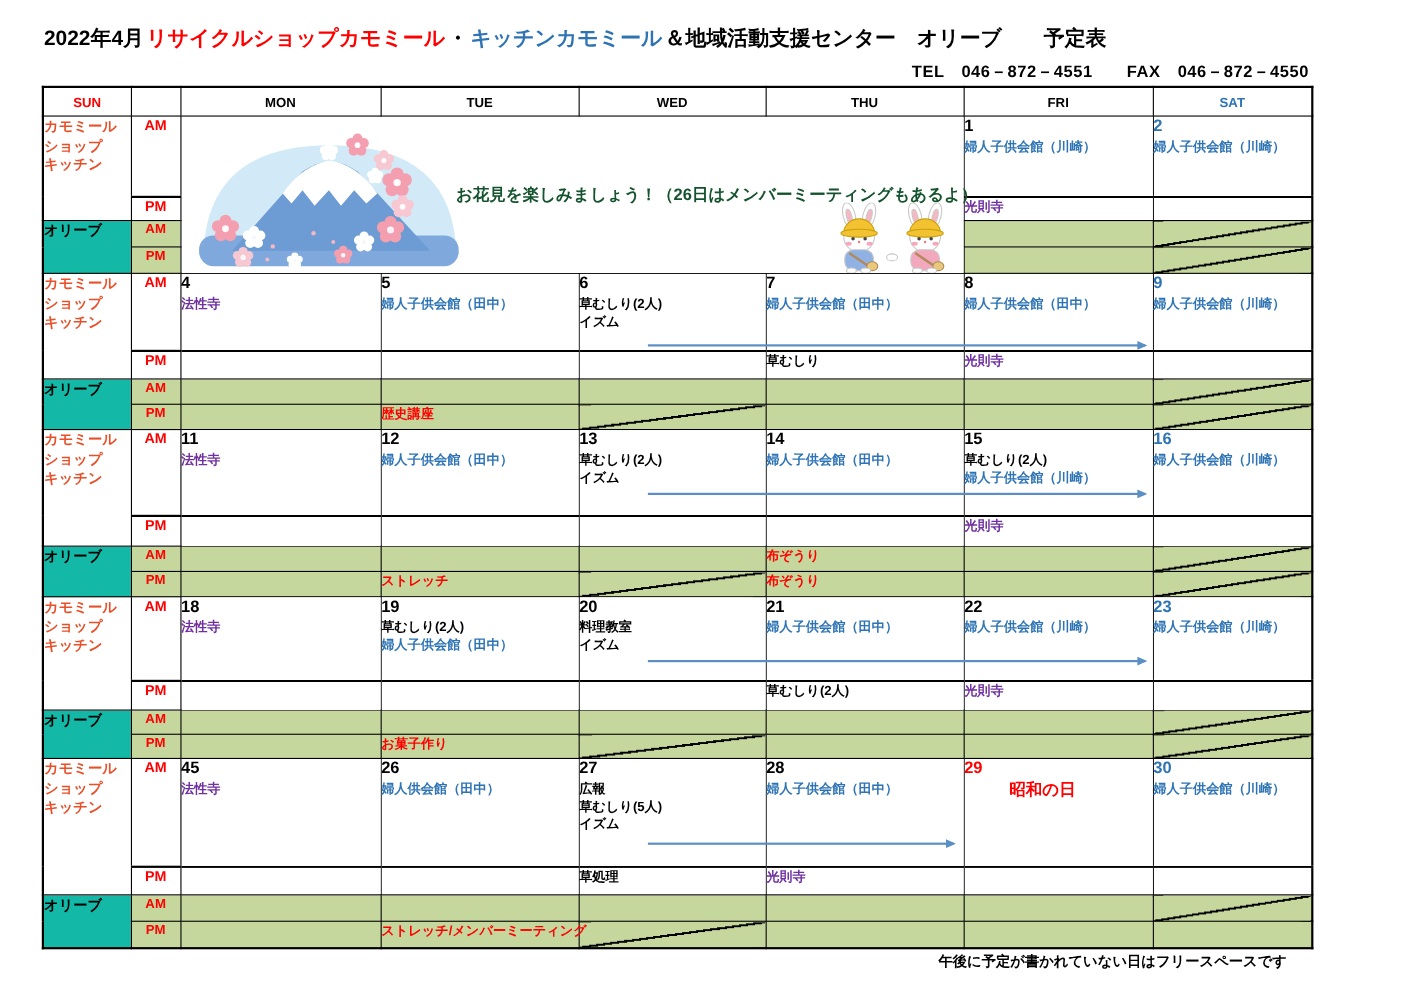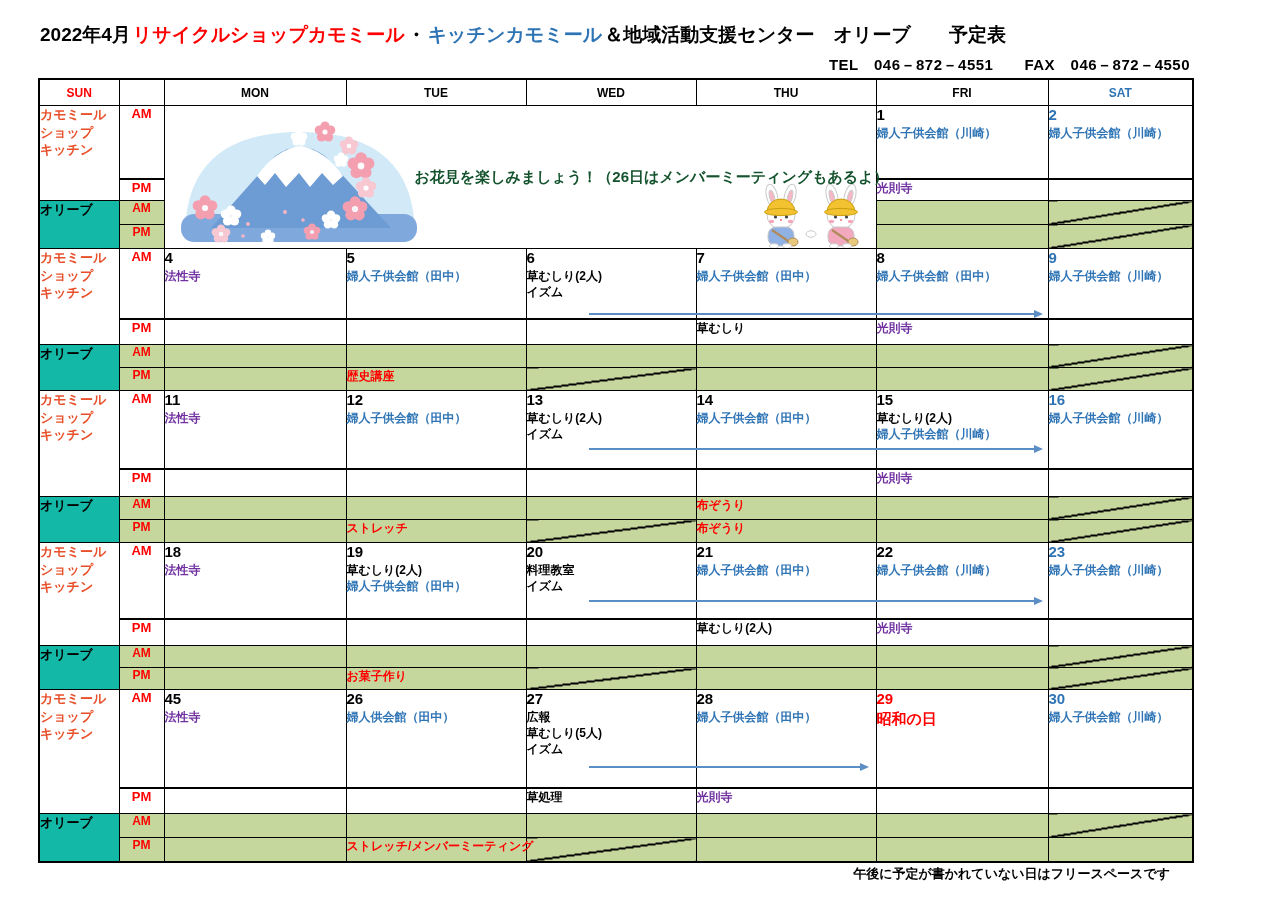--- a/index.html
+++ b/index.html
@@ -31,21 +31,21 @@
   .cham{color:#e8502a;white-space:pre-line;background:#fff;}
   .olive-lbl{background:#14b8a6;color:#000;}
   .ampm{color:#ff0000;font-weight:bold;font-size:13px;text-align:center;vertical-align:middle;background:#fff;}
   .ampm.green{background:#c6d79d;}
 
   .day{position:relative;font-size:12px;font-weight:bold;padding:1px 4px;background:#fff;}
   .date{font-size:15px;font-weight:bold;line-height:1.25;}
   .dc-black{color:#000}.dc-blue{color:#2e74b5}.dc-red{color:#ff0000}
   .ev{line-height:1.35;white-space:nowrap;position:relative;z-index:2;}
   .c-blue{color:#2e74b5}.c-purple{color:#7030a0}.c-black{color:#000}.c-red{color:#ff0000}
-  .ev.big{font-size:15px;}
+  .ev.big{font-size:15px;padding-left:41px;}
   .r-pm td{border-top:2px solid #000;}
 
   .green{background:#c6d79d;font-size:12px;font-weight:bold;padding:1px 4px;}
   .diag{background-image:linear-gradient(to bottom right,
          transparent calc(50% - 1px),#000 calc(50% - 1px),
          #000 calc(50% + 1px),transparent calc(50% + 1px));}
 
   .merged{position:relative;background:#fff;}
   .banner{position:absolute;left:250px;top:62px;font-size:15px;font-weight:bold;color:#14532d;white-space:nowrap;z-index:3;}
   .fuji{position:absolute;left:8px;top:10px;z-index:1;}

